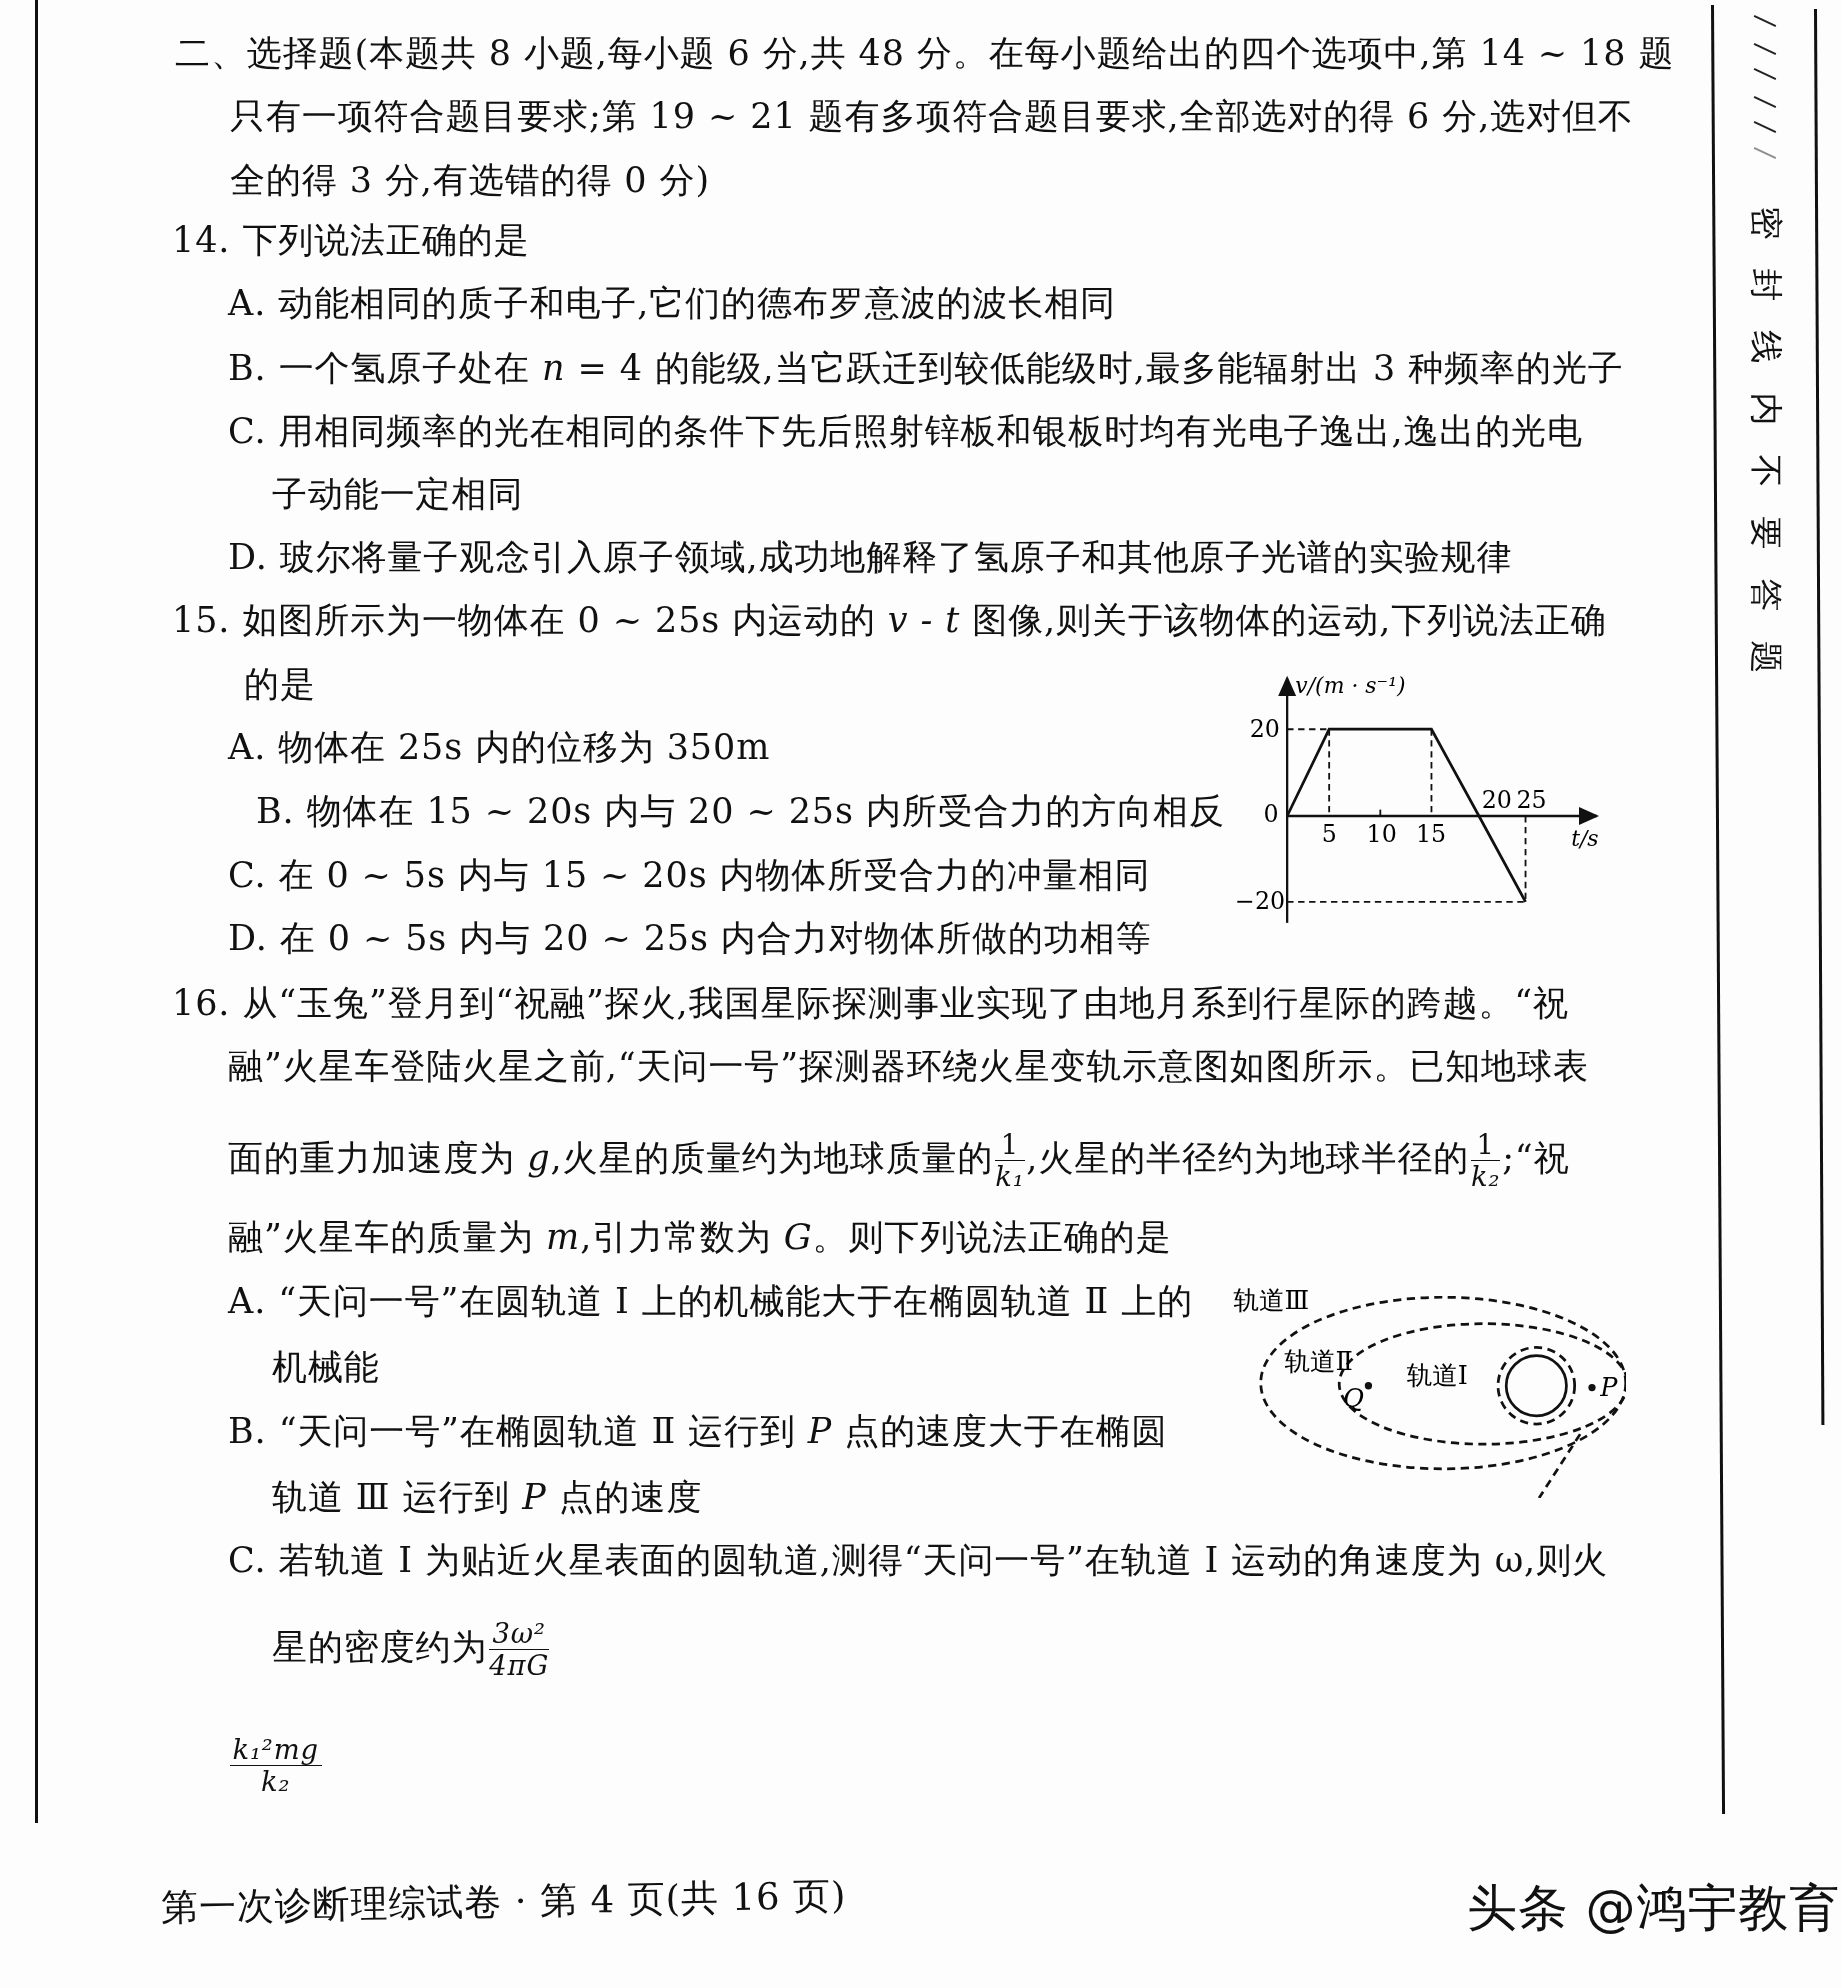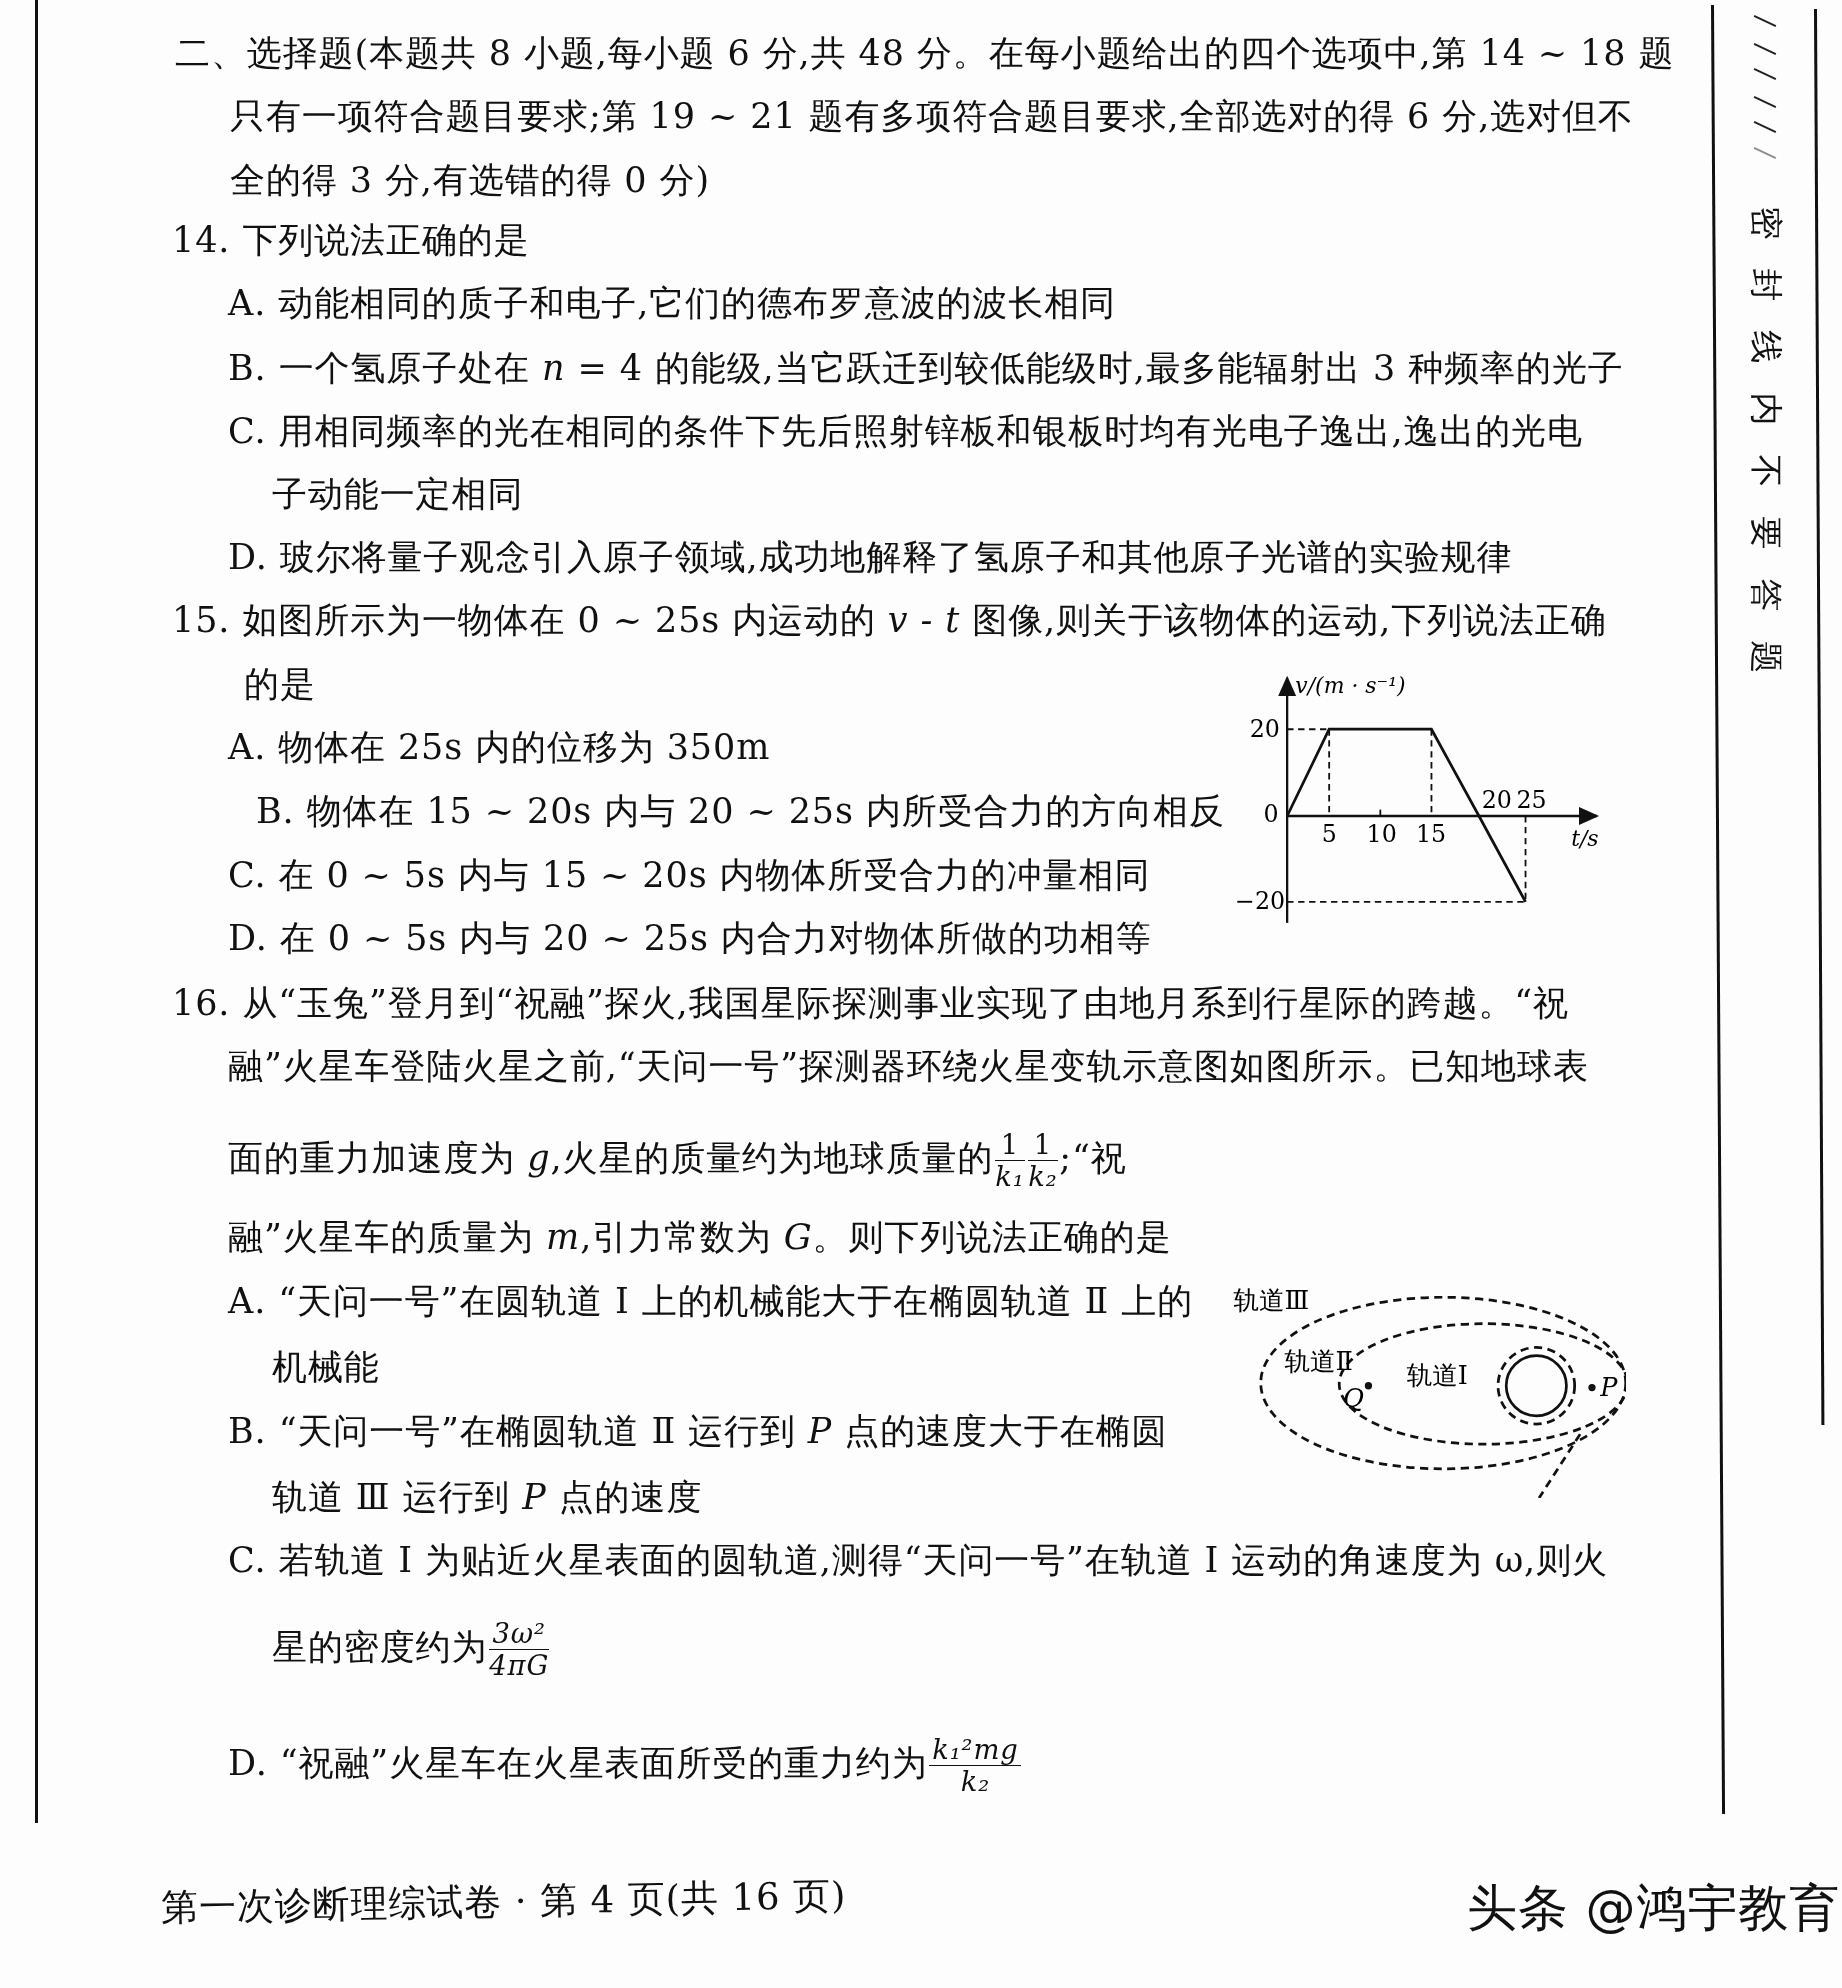--- a/index.html
+++ b/index.html
@@ -88,30 +88,30 @@
   <text x="1496" y="922" font-size="26">10</text>
   <text x="1550" y="922" font-size="26">15</text>
   <text x="1622" y="884" font-size="26">20</text>
   <text x="1660" y="884" font-size="26">25</text>
   <text x="1720" y="926" font-size="24" font-style="italic">t/s</text>
 </svg>
 
 <div class="ln" style="left:172px;top:981px;">16. 从“玉兔”登月到“祝融”探火,我国星际探测事业实现了由地月系到行星际的跨越。“祝</div>
 <div class="ln" style="left:228px;top:1044px;">融”火星车登陆火星之前,“天问一号”探测器环绕火星变轨示意图如图所示。已知地球表</div>
 <div class="ln" style="left:228px;top:1129px;">
-  <span>面的重力加速度为 </span><span class="it">g</span><span>,火星的质量约为地球质量的</span><span class="frac"><span class="num">1</span><span class="den it">k₁</span></span><span class="frac"><span class="num">1</span><span class="den it">k₂</span></span><span>;“祝</span>
+  <span>面的重力加速度为 </span><span class="it">g</span><span>,火星的质量约为地球质量的</span><span class="frac"><span class="num">1</span><span class="den it">k₁</span></span><span>,火星的半径约为地球半径的</span><span class="frac"><span class="num">1</span><span class="den it">k₂</span></span><span>;“祝</span>
 </div>
 <div class="ln" style="left:228px;top:1215px;"><span>融”火星车的质量为 </span><span class="it">m</span><span>,引力常数为 </span><span class="it">G</span><span>。则下列说法正确的是</span></div>
 <div class="ln" style="left:228px;top:1279px;text-align:right;">A. “天问一号”在圆轨道 Ⅰ 上的机械能大于在椭圆轨道 Ⅱ 上的</div>
 <div class="ln" style="left:272px;top:1345px;">机械能</div>
 <div class="ln" style="left:228px;top:1409px;"><span>B. “天问一号”在椭圆轨道 Ⅱ 运行到 </span><span class="it">P</span><span> 点的速度大于在椭圆</span></div>
 <div class="ln" style="left:272px;top:1475px;"><span>轨道 Ⅲ 运行到 </span><span class="it">P</span><span> 点的速度</span></div>
 <div class="ln" style="left:228px;top:1538px;">C. 若轨道 Ⅰ 为贴近火星表面的圆轨道,测得“天问一号”在轨道 Ⅰ 运动的角速度为 ω,则火</div>
 <div class="ln" style="left:272px;top:1618px;"><span>星的密度约为</span><span class="frac"><span class="num it">3ω²</span><span class="den it">4πG</span></span></div>
-<div class="ln" style="left:228px;top:1734px;"><span>D. “祝融”火星车在火星表面所受的重力约为</span><span class="frac"><span class="num it">k₁²mg</span><span class="den it">k₂</span></span></div>
+<div class="ln" style="left:228px;top:1734px;"><span class="frac"><span class="num it">k₁²mg</span><span class="den it">k₂</span></span></div>
 
 <svg style="position:absolute;left:1224px;top:1279px;" width="402" height="219" viewBox="1340 1400 440 240">
   <g fill="none" stroke="#111" stroke-width="3" stroke-dasharray="9,6">
     <ellipse cx="1580" cy="1514" rx="200" ry="94"></ellipse>
     <ellipse cx="1624" cy="1515" rx="158" ry="66"></ellipse>
     <circle cx="1682" cy="1517" r="42"></circle>
     <line x1="1730" y1="1570" x2="1685" y2="1640"></line>
   </g>
   <circle cx="1682" cy="1517" r="33" fill="none" stroke="#111" stroke-width="3"></circle>
   <circle cx="1743" cy="1519" r="4" fill="#111"></circle>

